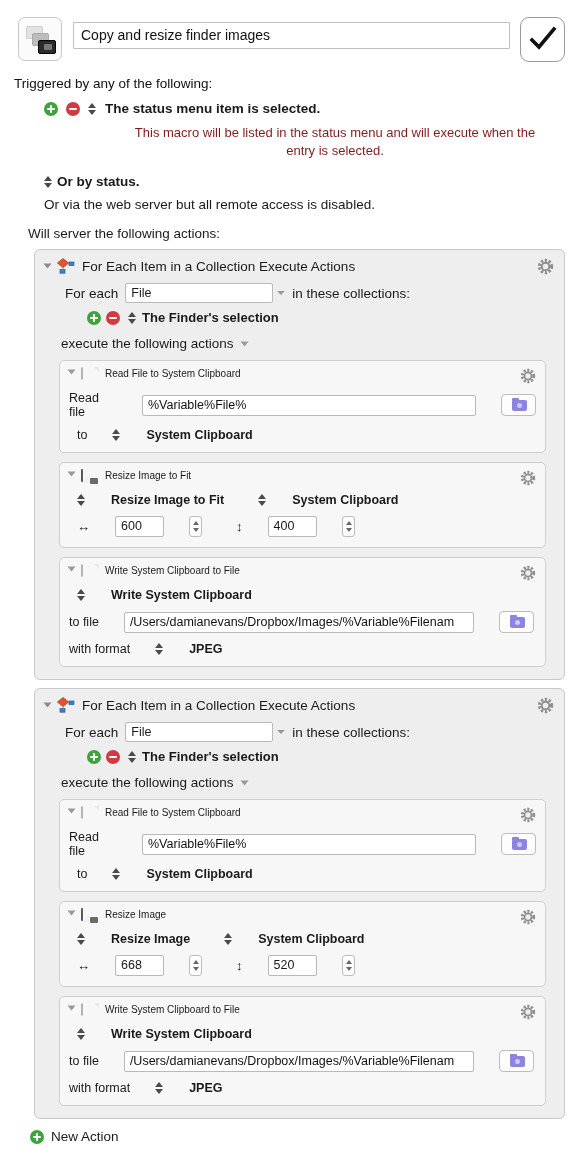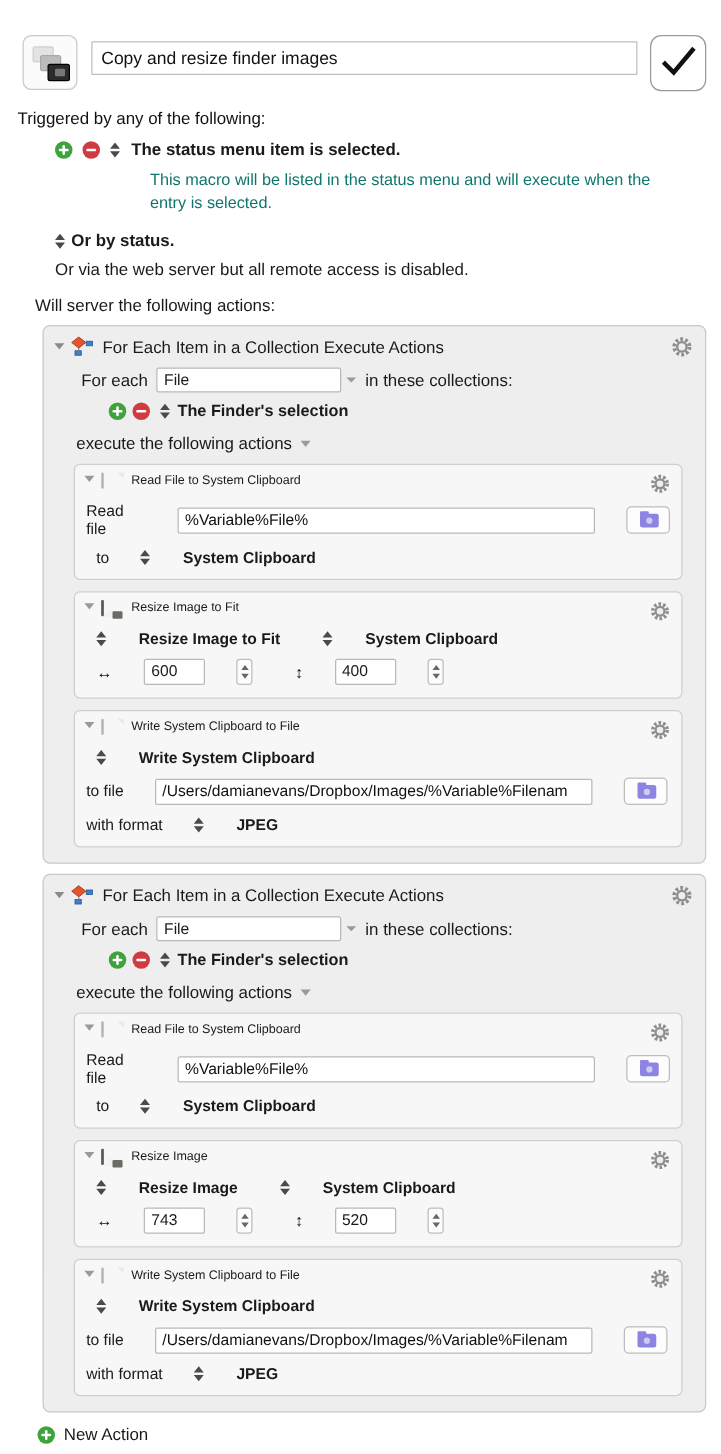--- a/index.html
+++ b/index.html
@@ -7,21 +7,21 @@
     margin: 0; padding: 0;
     width: 577px; height: 1163px;
     background: #ffffff;
     font-family: "Liberation Sans", sans-serif;
     color: #1a1a1a;
     -webkit-font-smoothing: antialiased;
   }
   .page { position: relative; width: 577px; height: 1163px; overflow: hidden; }
 
   
-  .header { display: flex; align-items: flex-start; padding: 28px 12px 0 18px; }
+  .header { display: flex; align-items: flex-start; padding: 17px 12px 0 18px; }
   .macro-icon {
     width: 44px; height: 44px; border-radius: 7px;
     background: #fbfbfb; border: 1px solid #c9c9c9;
     position: relative; flex: 0 0 auto;
   }
   .mi-sq { position: absolute; border-radius: 2px; }
   .mi-sq.a { width: 17px; height: 13px; left: 7px;  top: 8px;  background: #e3e3e3; border: 1px solid #cfcfcf; }
   .mi-sq.b { width: 17px; height: 13px; left: 13px; top: 15px; background: #bcbcbc; border: 1px solid #a9a9a9; }
   .mi-sq.c { width: 18px; height: 14px; left: 19px; top: 22px; background: #2b2b2b; border: 1px solid #000; }
   .mi-sq.c::after { content:""; position:absolute; left:5px; top:3px; width:8px; height:6px; background:#777; border-radius:1px; }
@@ -39,21 +39,21 @@
   }
   .check-btn svg { position: absolute; left: 8px; top: 8px; }
 
   
   .blk { padding: 0 14px; }
   .lbl { font-size: 13.5px; color: #111; }
   .trig-row { margin: 10px 0 0 30px; display: flex; align-items: center; gap: 8px; }
   .bold { font-weight: bold; }
   .desc {
     margin: 8px 0 0 106px; font-size: 13px; line-height: 18px;
-    color: #0f766e; max-width: 430px;
+    color: #7f1d1d; max-width: 430px; text-align: center;
   }
   .orscript { margin: 14px 0 0 30px; display:flex; align-items:center; gap:4px; }
   .orweb { margin: 8px 0 0 30px; font-size: 13.5px; }
   .willexec { margin: 14px 0 0 14px; font-size: 13.5px; }
 
   
   .cbtn { width: 14px; height: 14px; border-radius: 50%; position: relative; display:inline-block; flex:0 0 auto; }
   .cbtn.plus  { background: #3ea33c; }
   .cbtn.minus { background: #cf3b41; }
   .cbtn::before { content:""; position:absolute; left:3px; top:6px; width:8px; height:2px; background:#fff; border-radius:1px; }
@@ -386,21 +386,21 @@
             <circle cx="10" cy="10" r="4.4" fill="#efeeee" stroke="#8e8e8e" stroke-width="2.2"></circle>
           </svg>
           <div class="act-row indent">
             <span class="updown"></span>
             <span class="bold">Resize Image</span>
             <span class="updown" style="margin-left:9px;"></span>
             <span class="bold">System Clipboard</span>
           </div>
           <div class="act-row indent">
             <span class="arrow-h">↔</span>
-            <span class="numfield">743</span>
+            <span class="numfield">668</span>
             <span class="stepper"></span>
             <span class="arrow-v" style="margin-left:9px;">↕</span>
             <span class="numfield">520</span>
             <span class="stepper"></span>
           </div>
         </div>
         <div class="action">
           <div class="act-head">
             <span class="tri sm"></span>
             <span class="ic"><span class="ic-doc"></span></span>

